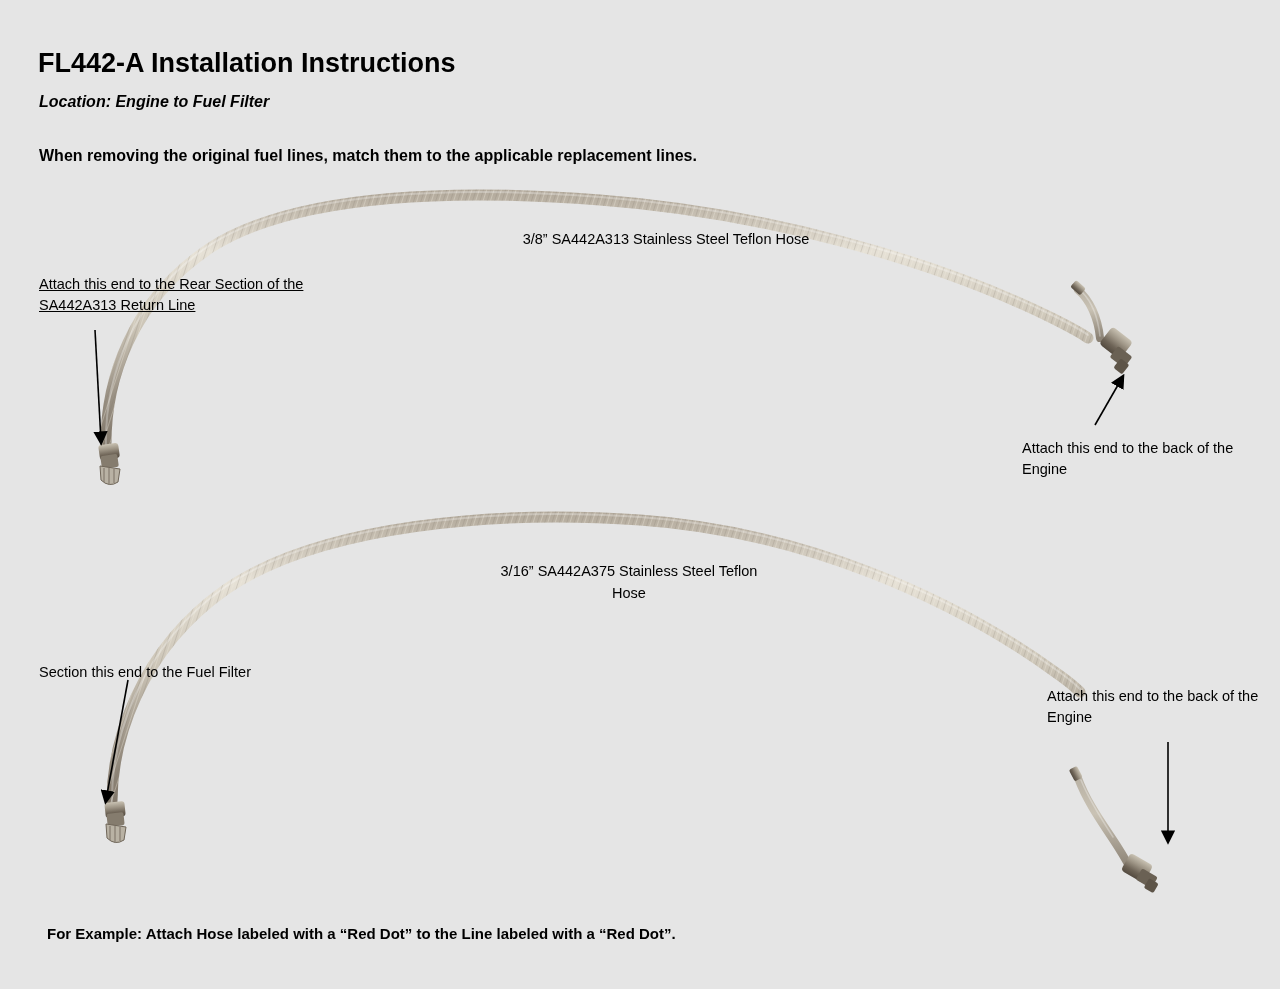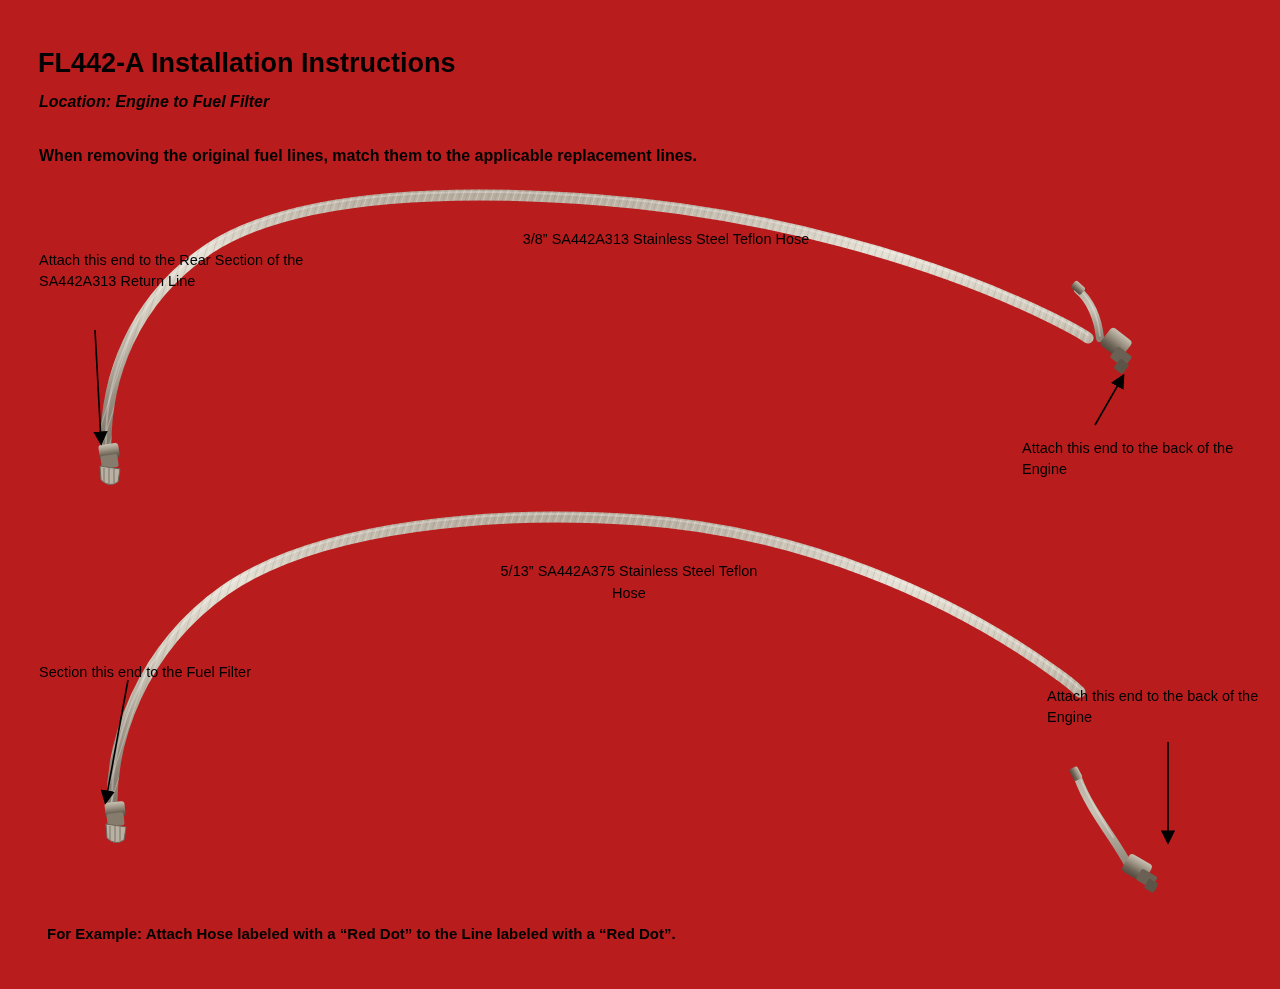--- a/index.html
+++ b/index.html
@@ -8,21 +8,21 @@
     background: #ffffff;
   }
   body {
     font-family: "Liberation Sans", sans-serif;
     color: #000000;
   }
   #page {
     position: relative;
     width: 1280px;
     height: 989px;
-    background: #b91c1c;
+    background: #e5e5e5;
     overflow: hidden;
   }
   .title {
     position: absolute;
     left: 38px;
     top: 48px;
     font-size: 27px;
     font-weight: bold;
     letter-spacing: 0px;
     color: #000;
@@ -71,21 +71,21 @@
     line-height: 21px;
     color: #000;
   }
   .hose-label {
     position: absolute;
     font-size: 14.5px;
     line-height: 22px;
     color: #000;
     text-align: center;
   }
-  #cal-upper-left  { left: 39px;   top: 250px; width: 270px; }
+  #cal-upper-left  { left: 39px;   top: 274px; width: 270px; text-decoration: underline; }
   #cal-upper-right { left: 1022px; top: 438px; width: 235px; }
   #cal-lower-left  { left: 39px;   top: 662px; width: 230px; }
   #cal-lower-right { left: 1047px; top: 686px; width: 225px; }
   #lbl-upper { left: 516px; top: 228px; width: 300px; }
   #lbl-lower { left: 489px; top: 560px; width: 280px; }
 
   svg.art {
     position: absolute;
     left: 0;
     top: 0;
@@ -197,19 +197,19 @@
   </svg>
 
   <div class="callout" id="cal-upper-left">Attach this end to the Rear Section of the SA442A313 Return Line</div>
 
   <div class="hose-label" id="lbl-upper">3/8” SA442A313 Stainless Steel Teflon Hose</div>
 
   <div class="callout" id="cal-upper-right">Attach this end to the back of the Engine</div>
 
   <div class="callout" id="cal-lower-left">Section this end to the Fuel Filter</div>
 
-  <div class="hose-label" id="lbl-lower">5/13” SA442A375 Stainless Steel Teflon Hose</div>
+  <div class="hose-label" id="lbl-lower">3/16” SA442A375 Stainless Steel Teflon Hose</div>
 
   <div class="callout" id="cal-lower-right">Attach this end to the back of the Engine</div>
 
   <div class="note-line2">For Example: Attach Hose labeled with a “Red Dot” to the Line labeled with a “Red Dot”.</div>
 
 </div>
 
 </body></html>

